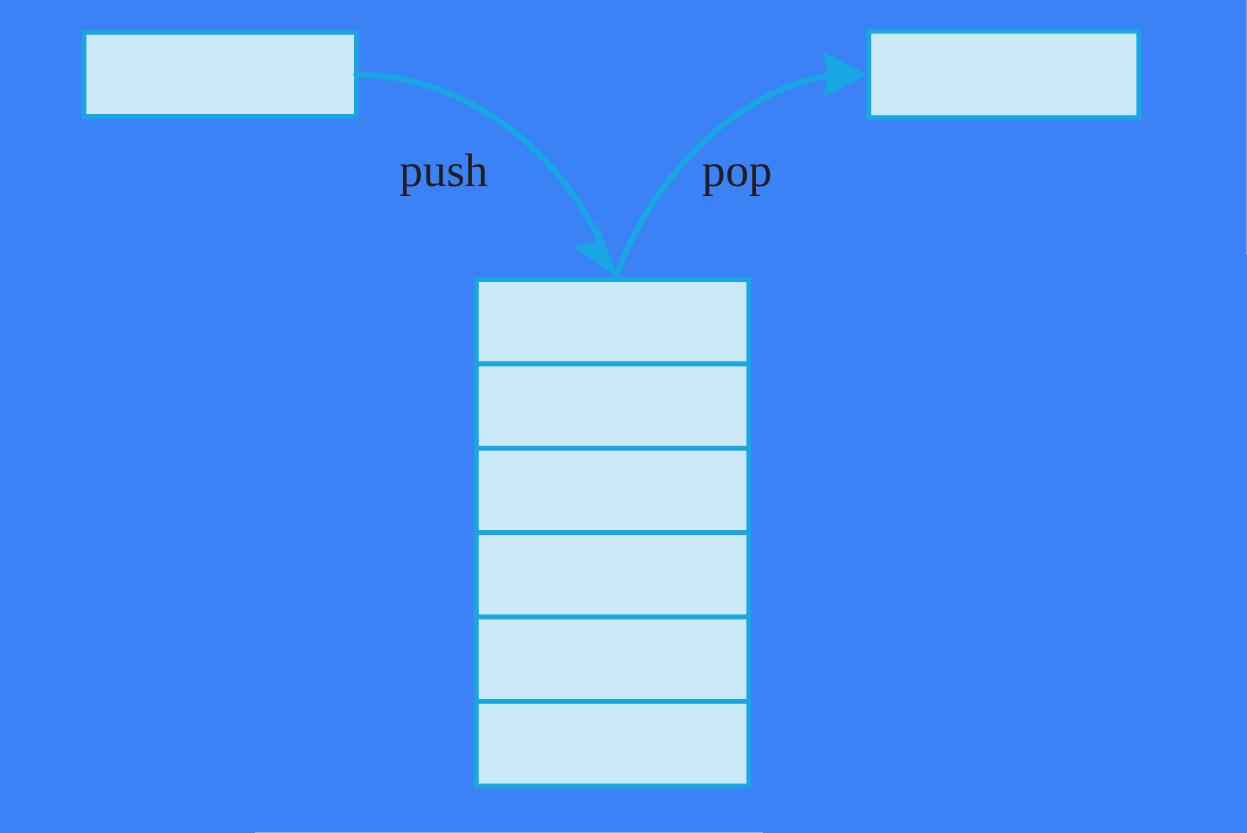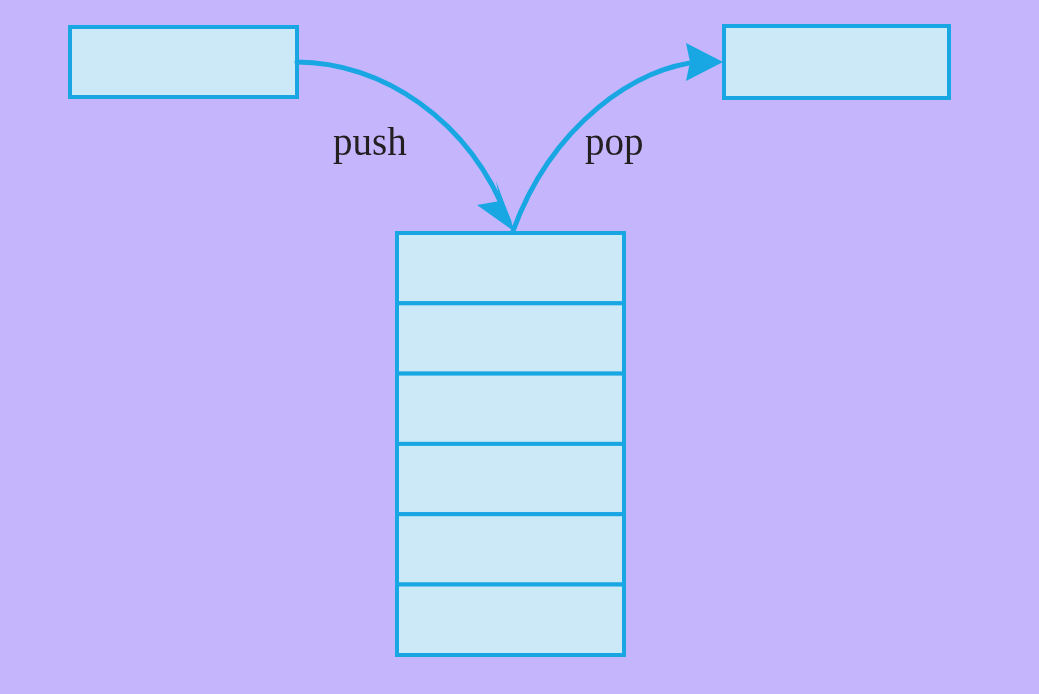--- a/index.html
+++ b/index.html
@@ -8,21 +8,21 @@
     padding: 0;
     background: #ffffff;
   }
   body {
     font-family: "Liberation Serif", serif;
   }
   #diagram-root {
     position: relative;
     width: 1039px;
     height: 694px;
-    background: #c4b5fd;
+    background: #3b82f6;
     overflow: hidden;
   }
   #diagram-svg {
     position: absolute;
     left: 0;
     top: 0;
     width: 1039px;
     height: 694px;
     display: block;
   }

